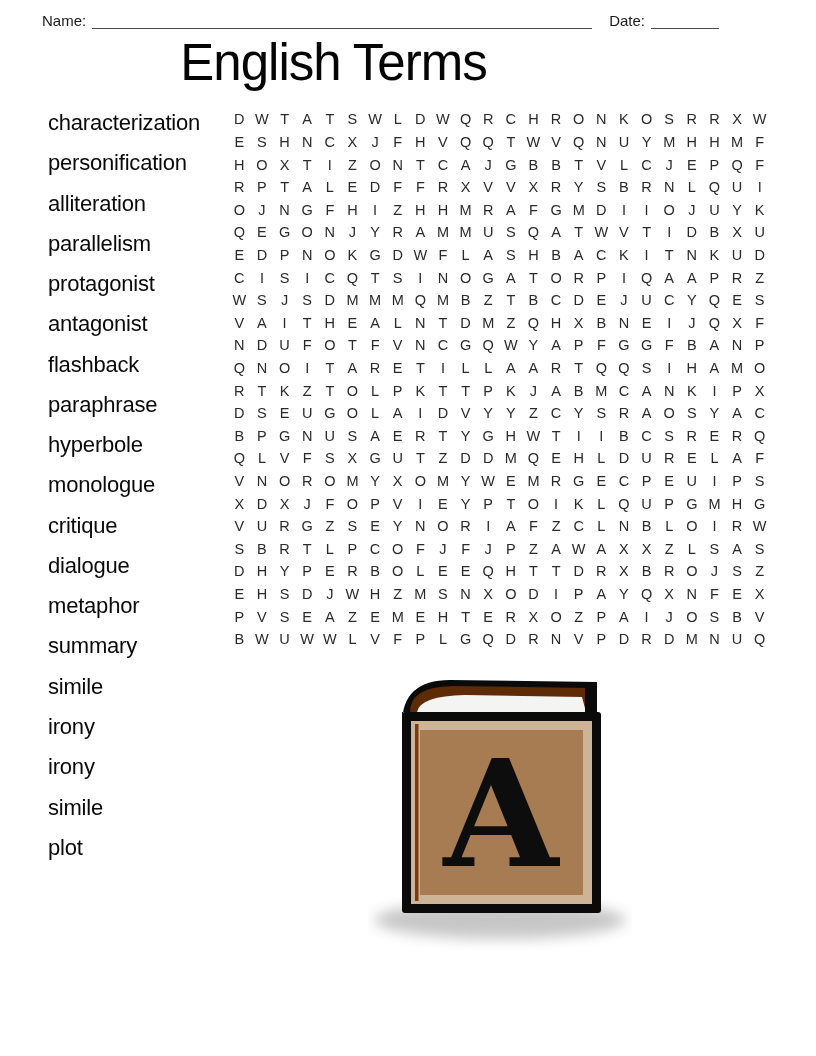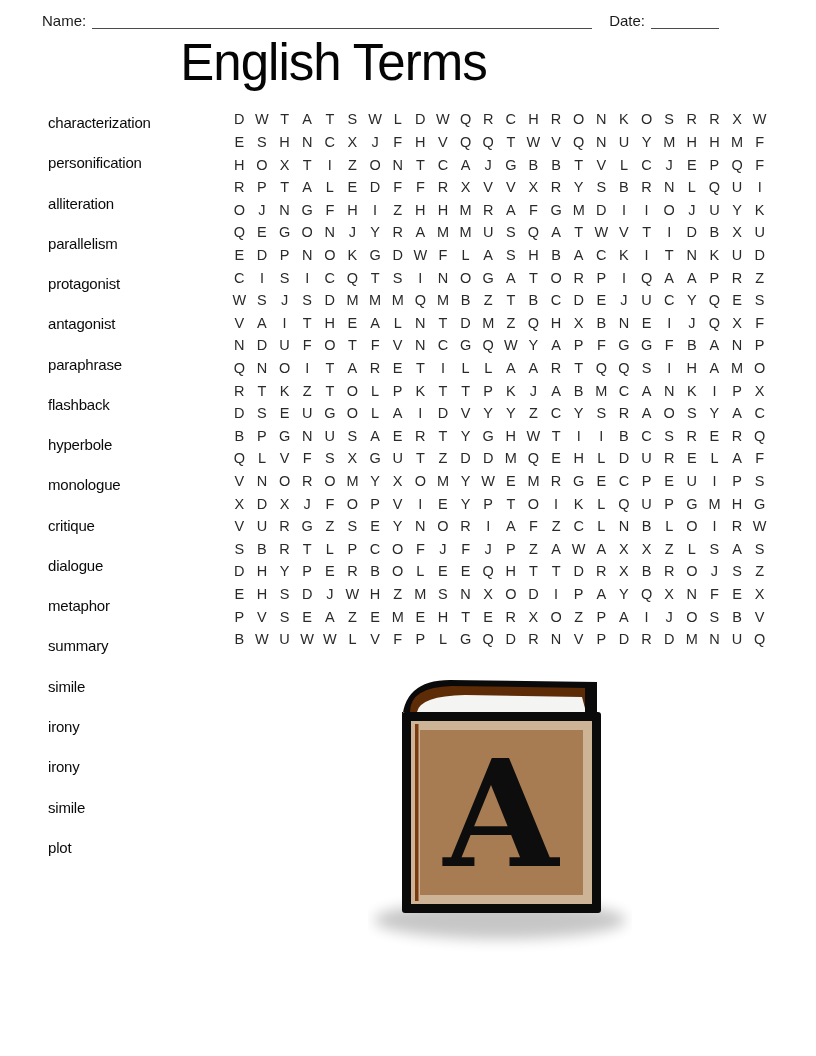--- a/index.html
+++ b/index.html
@@ -42,21 +42,21 @@
 
   
   .word-list {
     position: absolute;
     left: 48px; top: 103px;
     display: flex; flex-direction: column;
   }
   .word-item {
     height: 40.28px;
     line-height: 40.28px;
-    font-size: 15px;
+    font-size: 22px;
     letter-spacing: -0.2px;
     color: #0a0a0a;
     white-space: nowrap;
   }
 
   
   .letter-grid {
     position: absolute;
     left: 228px; top: 108px;
     display: grid;
@@ -94,22 +94,22 @@
 
 <div class="page-title">English Terms</div>
 
 <div class="word-list">
     <div class="word-item">characterization</div>
     <div class="word-item">personification</div>
     <div class="word-item">alliteration</div>
     <div class="word-item">parallelism</div>
     <div class="word-item">protagonist</div>
     <div class="word-item">antagonist</div>
+    <div class="word-item">flashback</div>
     <div class="word-item">paraphrase</div>
-    <div class="word-item">flashback</div>
     <div class="word-item">hyperbole</div>
     <div class="word-item">monologue</div>
     <div class="word-item">critique</div>
     <div class="word-item">dialogue</div>
     <div class="word-item">metaphor</div>
     <div class="word-item">summary</div>
     <div class="word-item">simile</div>
     <div class="word-item">irony</div>
     <div class="word-item">irony</div>
     <div class="word-item">simile</div>

